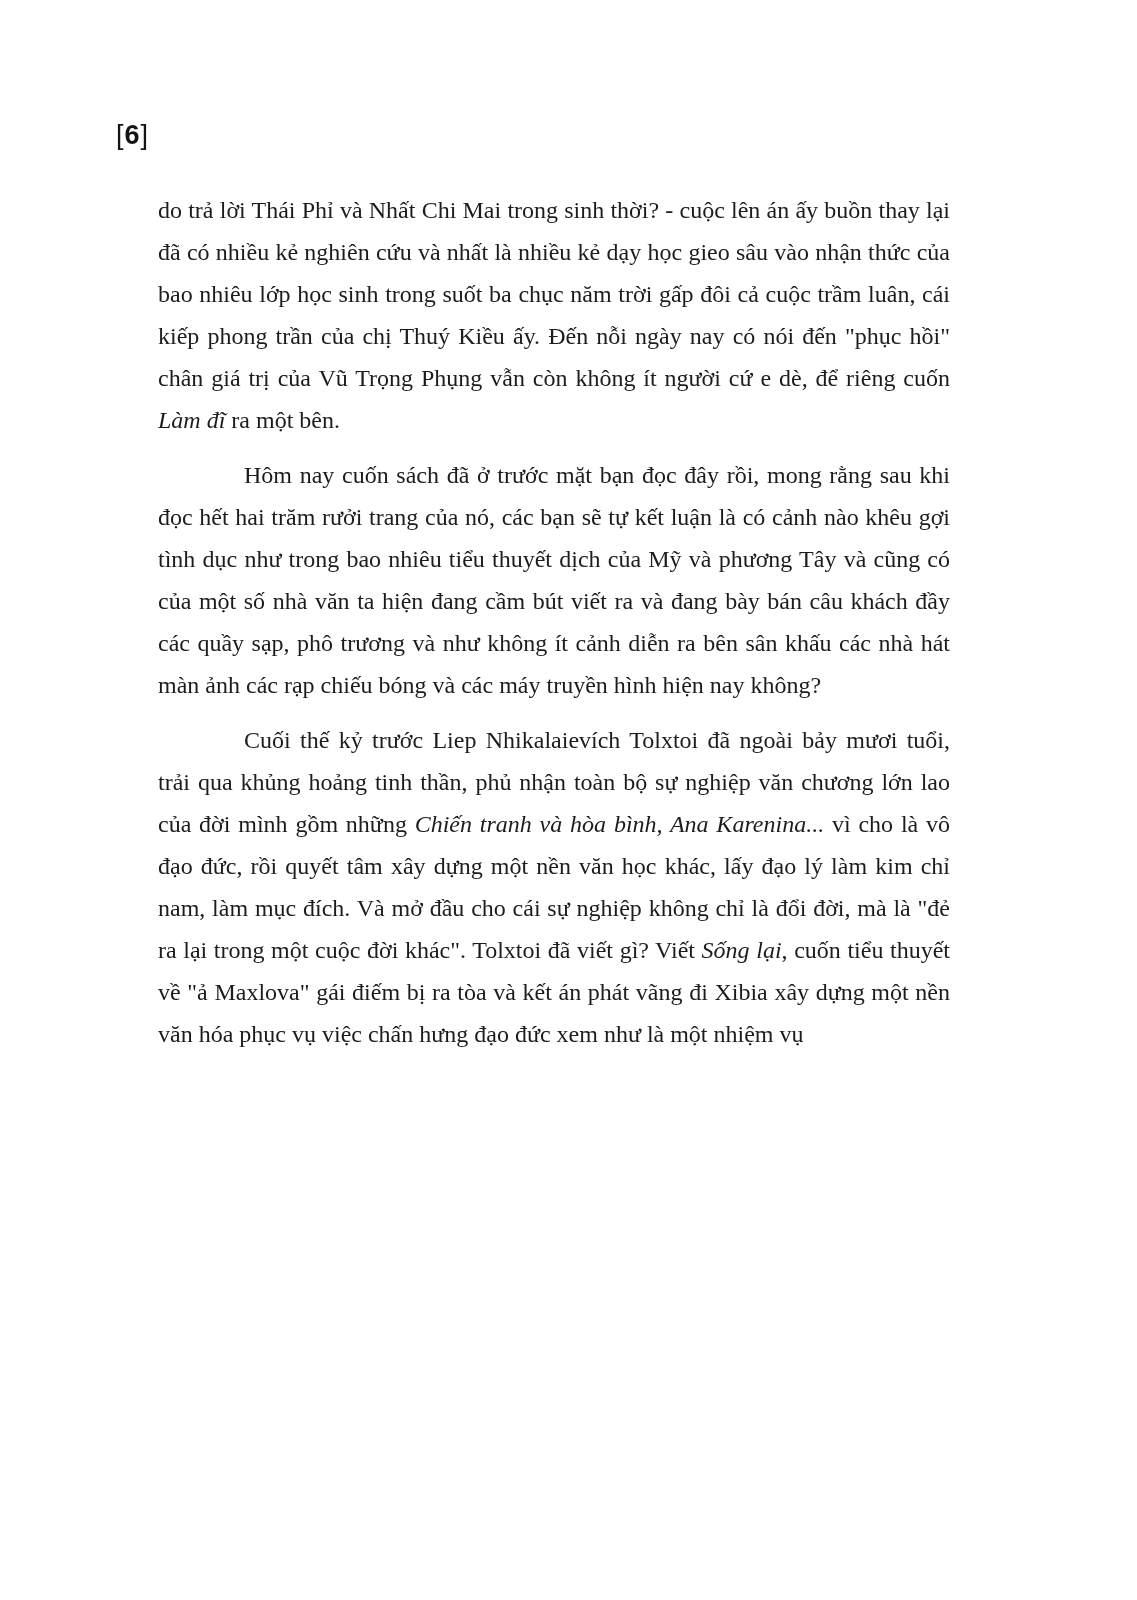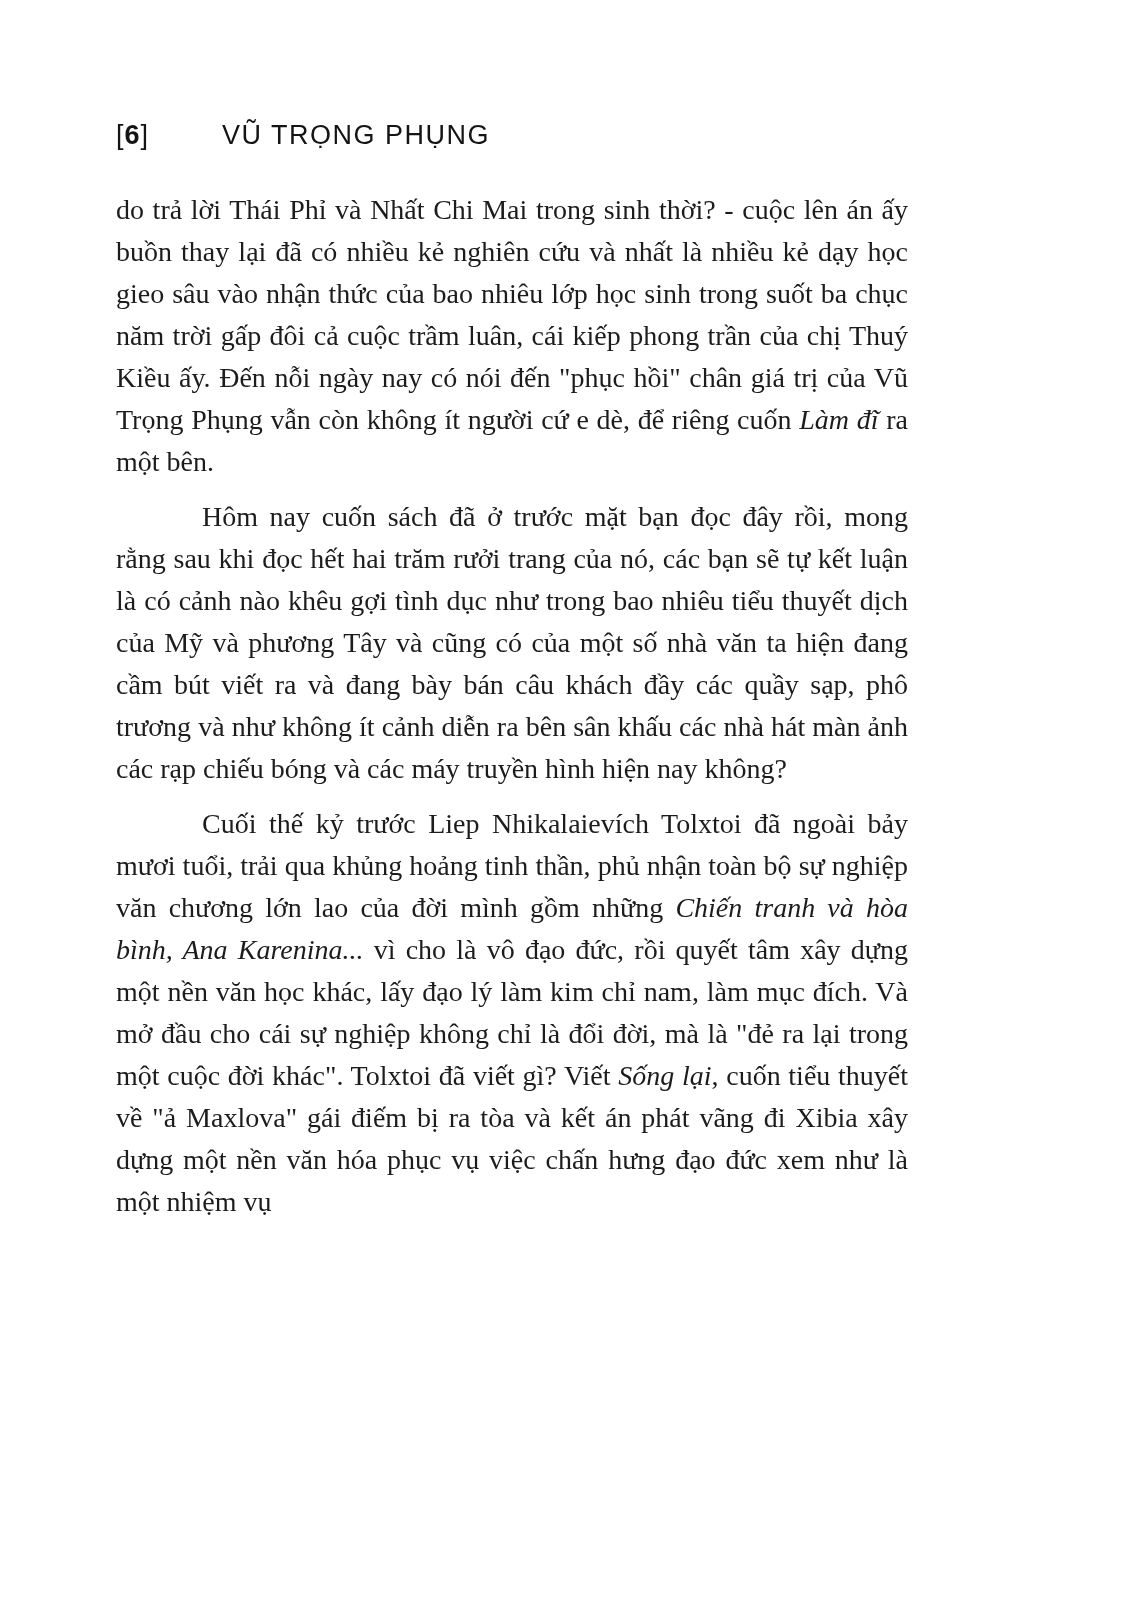--- a/index.html
+++ b/index.html
@@ -39,40 +39,40 @@
   .pagenum .num {
     font-weight: 700;
   }
   .running-title {
     margin-left: 42px;
     letter-spacing: 1.5px;
     font-weight: 500;
   }
   .body-text {
     width: 792px;
-    font-size: 28px;
+    font-size: 24px;
     line-height: 42px;
     text-align: justify;
+    margin-left: 42px;
   }
   .body-text p {
     margin: 0 0 13px 0;
   }
   .body-text p.indent {
     text-indent: 86px;
   }
   .italic {
     font-style: italic;
   }
 </style>
 </head>
 <body>
 
 <div class="page">
   <div class="header">
     <span class="pagenum"><span>[</span><span class="num">6</span><span>]</span></span>
-    <span class="running-title">VŨ TRỌNG PHỤNG</span>
   </div>
   <div class="body-text">
       <p><span>do trả lời Thái Phỉ và Nhất Chi Mai trong sinh thời? - cuộc lên án ấy buồn thay lại đã có nhiều kẻ nghiên cứu và nhất là nhiều kẻ dạy học gieo sâu vào nhận thức của bao nhiêu lớp học sinh trong suốt ba chục năm trời gấp đôi cả cuộc trầm luân, cái kiếp phong trần của chị Thuý Kiều ấy. Đến nỗi ngày nay có nói đến "phục hồi" chân giá trị của Vũ Trọng Phụng vẫn còn không ít người cứ e dè, để riêng cuốn </span><span class="italic">Làm đĩ</span><span> ra một bên.</span></p>
       <p class="indent"><span>Hôm nay cuốn sách đã ở trước mặt bạn đọc đây rồi, mong rằng sau khi đọc hết hai trăm rưởi trang của nó, các bạn sẽ tự kết luận là có cảnh nào khêu gợi tình dục như trong bao nhiêu tiểu thuyết dịch của Mỹ và phương Tây và cũng có của một số nhà văn ta hiện đang cầm bút viết ra và đang bày bán câu khách đầy các quầy sạp, phô trương và như không ít cảnh diễn ra bên sân khấu các nhà hát màn ảnh các rạp chiếu bóng và các máy truyền hình hiện nay không?</span></p>
       <p class="indent"><span>Cuối thế kỷ trước Liep Nhikalaievích Tolxtoi đã ngoài bảy mươi tuổi, trải qua khủng hoảng tinh thần, phủ nhận toàn bộ sự nghiệp văn chương lớn lao của đời mình gồm những </span><span class="italic">Chiến tranh và hòa bình, Ana Karenina...</span><span> vì cho là vô đạo đức, rồi quyết tâm xây dựng một nền văn học khác, lấy đạo lý làm kim chỉ nam, làm mục đích. Và mở đầu cho cái sự nghiệp không chỉ là đổi đời, mà là "đẻ ra lại trong một cuộc đời khác". Tolxtoi đã viết gì? Viết </span><span class="italic">Sống lại</span><span>, cuốn tiểu thuyết về "ả Maxlova" gái điếm bị ra tòa và kết án phát vãng đi Xibia xây dựng một nền văn hóa phục vụ việc chấn hưng đạo đức xem như là một nhiệm vụ</span></p>
     </div>
 </div>
 
 </body></html>

